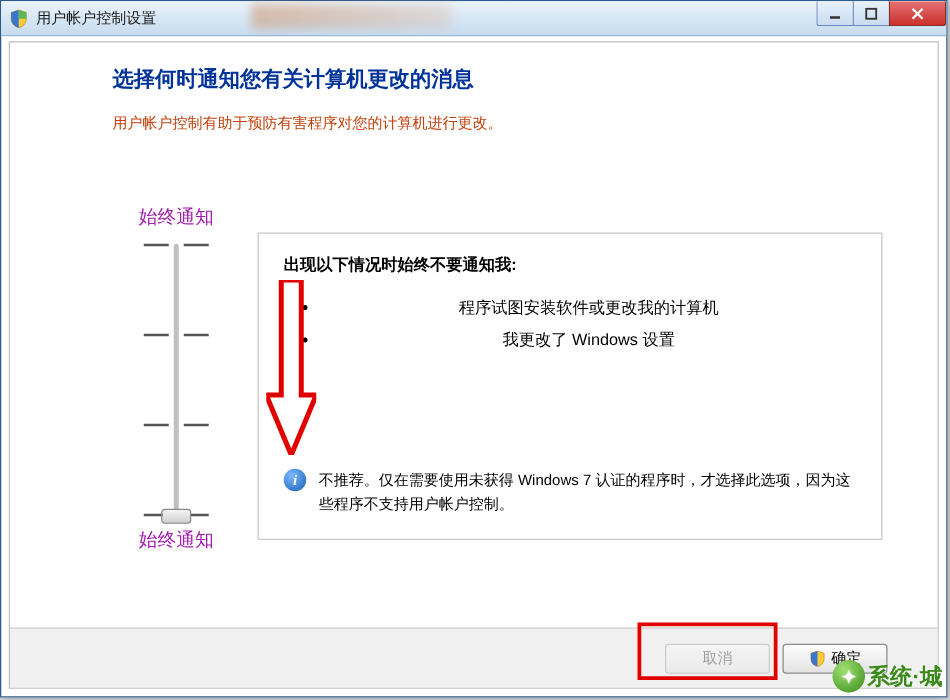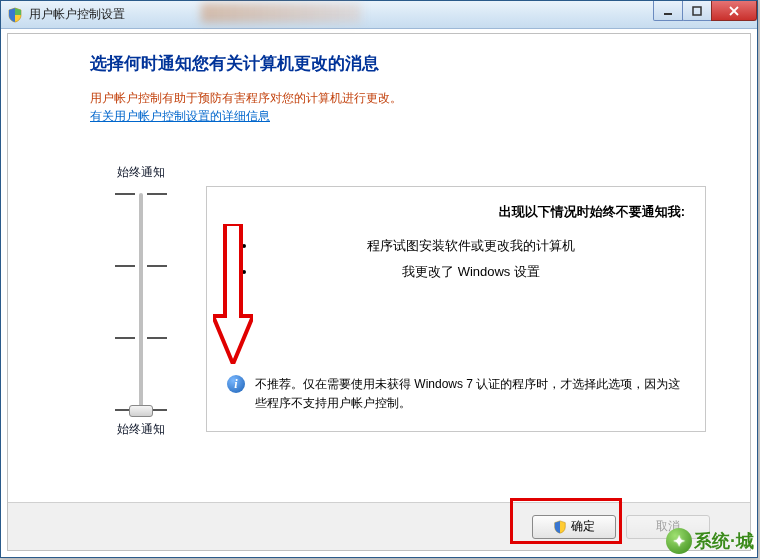--- a/index.html
+++ b/index.html
@@ -69,21 +69,21 @@
       color: #003399; font-size: 17px; font-weight: bold;
       margin-top: 6px; margin-bottom: 14px;
     }
     .desc { color: #c2410c; font-size: 12px; line-height: 1.6; }
     .link { color: #0066cc; text-decoration: underline; cursor: pointer; }
     .slider-area {
       position: absolute; left: 88px; top: 130px; width: 90px; height: 290px;
       text-align: center;
     }
     .slider-label-top, .slider-label-bottom {
-      font-size: 12px; color: #0f172a; white-space: nowrap;
+      font-size: 15px; color: #a21caf; white-space: nowrap;
     }
     .slider-track {
       position: relative;
       width: 4px; height: 220px;
       background: #c0c0c0;
       margin: 12px auto 8px auto;
       border-radius: 2px;
     }
     .slider-tick {
       position: absolute; width: 20px; height: 2px; background: #555;
@@ -95,21 +95,21 @@
       background: linear-gradient(to bottom, #f5f5f5, #d0d0d0);
       border: 1px solid #888; border-radius: 3px;
       cursor: pointer;
     }
     .panel {
       position: absolute; left: 198px; top: 152px; width: 500px; height: 246px;
       border: 1px solid #c8c8c8;
       background: #fff;
       padding: 16px 20px;
     }
-    .panel-head { font-weight: bold; font-size: 13px; margin-bottom: 12px; text-align: right; }
+    .panel-head { font-weight: bold; font-size: 13px; margin-bottom: 12px; }
     .panel ul { list-style: disc; padding-left: 30px; line-height: 2; font-size: 13px; text-align: center; }
     .info-row {
       position: absolute; left: 20px; bottom: 18px; right: 18px;
       display: flex; align-items: flex-start; gap: 10px;
       font-size: 12px; line-height: 1.6;
     }
     .info-icon {
       width: 18px; height: 18px; flex-shrink: 0;
       border-radius: 50%;
       background: radial-gradient(circle at 35% 30%, #7ab8ff, #1a5fb4);
@@ -184,21 +184,20 @@
             <line x1="10" y1="1" x2="2" y2="9" stroke="#fff" stroke-width="1.8"></line>
           </svg>
       </div>
     </div>
   </div>
 
   <div class="content">
     <div class="inner">
       <h1 class="heading">选择何时通知您有关计算机更改的消息</h1>
       <div class="desc">用户帐户控制有助于预防有害程序对您的计算机进行更改。</div>
-      <a class="link">有关用户帐户控制设置的详细信息</a>
     </div>
 
     <div class="slider-area">
       <div class="slider-label-top">始终通知</div>
       <div class="slider-track">
         <div class="slider-tick" style="top:0"></div>
           <div class="slider-tick r" style="top:0"></div>
         <div class="slider-tick" style="top:72px"></div>
           <div class="slider-tick r" style="top:72px"></div>
         <div class="slider-tick" style="top:144px"></div>
@@ -220,32 +219,32 @@
         <div class="info-icon">i</div>
         <div>不推荐。仅在需要使用未获得 Windows 7 认证的程序时，才选择此选项，因为这些程序不支持用户帐户控制。</div>
       </div>
     </div>
 
     <svg class="arrow" viewBox="0 0 40 140">
       <path d="M12 0 H28 V92 H40 L20 140 L0 92 H12 Z" fill="none" stroke="#e00000" stroke-width="4" stroke-linejoin="miter"></path>
     </svg>
 
     <div class="button-bar">
+      <button class="btn" style="opacity:0.35">
+        <span>取消</span>
+      </button>
       <button class="btn">
         <span class="shield-mini">
           <svg viewBox="0 0 16 16" width="14" height="14">
               <path d="M8 1 L14 3 V8 C14 12 11 14.5 8 15 C5 14.5 2 12 2 8 V3 Z" fill="#ffcc33" stroke="#b8860b" stroke-width="0.6"></path>
               <path d="M8 1 L8 15 C5 14.5 2 12 2 8 V3 Z" fill="#3a76d0"></path>
             </svg>
         </span>
         <span>确定</span>
       </button>
-      <button class="btn" style="opacity:0.35">
-        <span>取消</span>
-      </button>
     </div>
 
     <div class="red-box-ok"></div>
   </div>
 </div>
 
 <div class="watermark">
   <span class="wm-badge">✦</span>
   <span>系统·城</span>
 </div>

